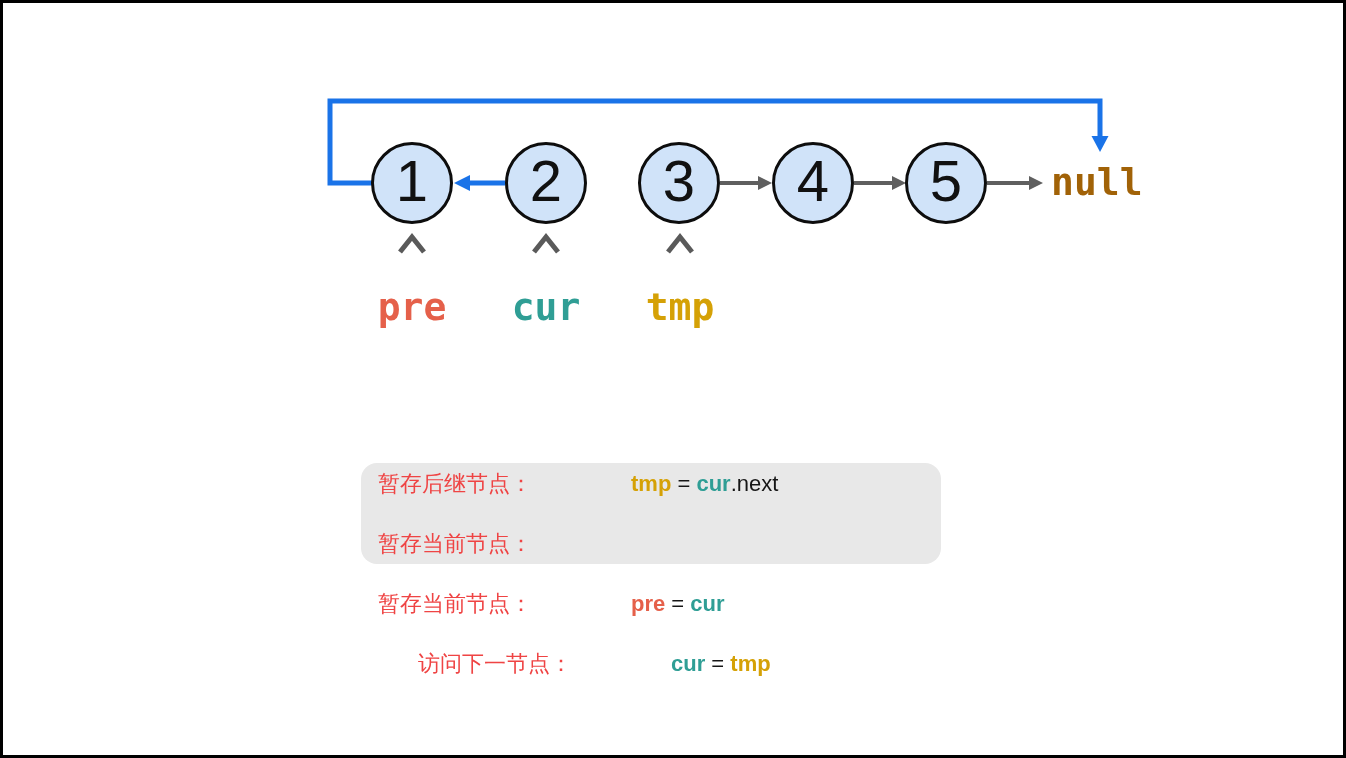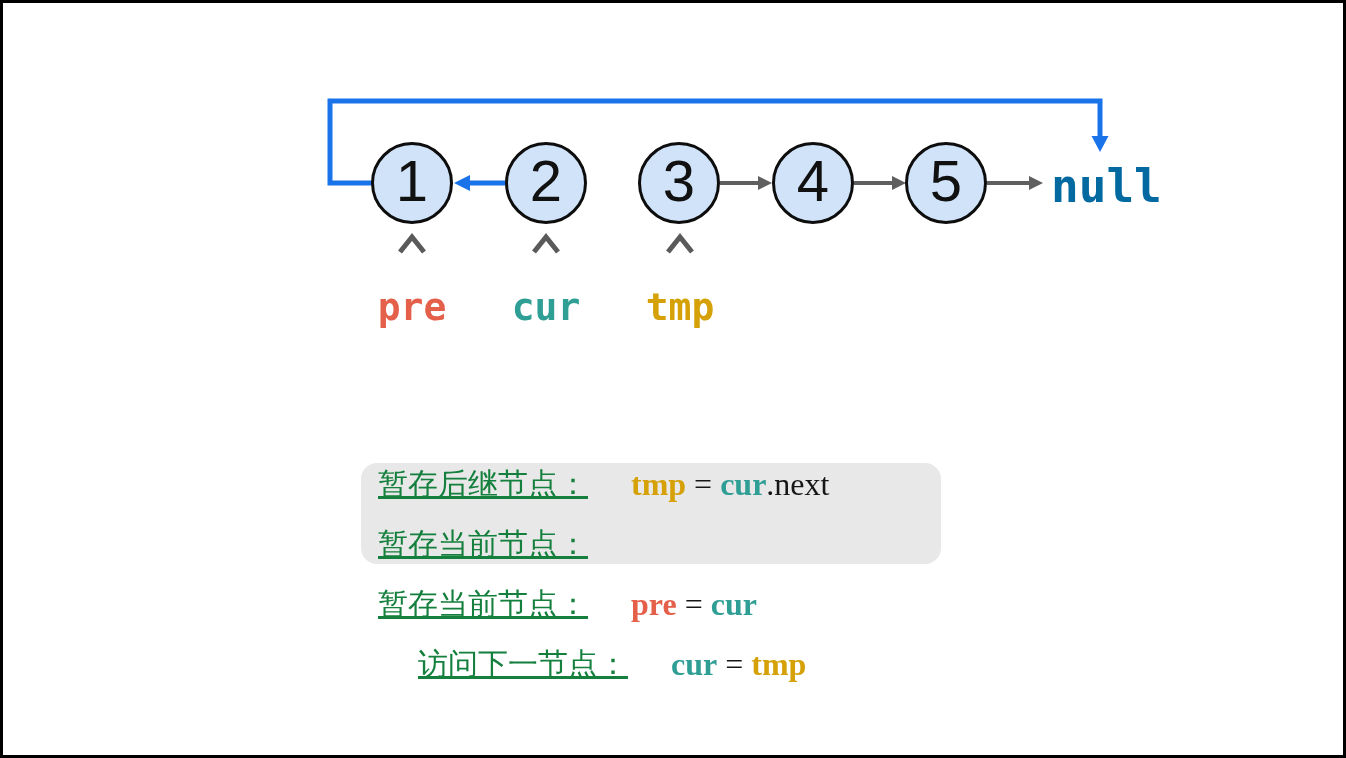--- a/index.html
+++ b/index.html
@@ -36,23 +36,23 @@
   .node-1 { left: 368px; }
   .node-2 { left: 502px; }
   .node-3 { left: 635px; }
   .node-4 { left: 769px; }
   .node-5 { left: 902px; }
   .null-label {
     position: absolute;
     left: 1048px; top: 160px;
     font-family: "DejaVu Sans Mono", "Liberation Mono", monospace;
     font-weight: bold;
-    font-size: 46px;
+    font-size: 38px;
     line-height: 1;
-    color: #0369a1;
+    color: #a16207;
   }
   .pointer-label {
     position: absolute;
     top: 285px;
     transform: translateX(-50%);
     font-family: "DejaVu Sans Mono", "Liberation Mono", monospace;
     font-weight: bold;
     font-size: 38px;
     line-height: 1;
   }
@@ -73,28 +73,27 @@
     display: flex;
     align-items: center;
   }
   .step-row-1 { top: 451px; }
   .step-row-2 { top: 511px; }
   .step-row-3 { top: 571px; align-items: center; }
   .step-row-4 { top: 631px; margin-left: 40px; }
   .step-label {
     display: inline-block;
     width: 253px;
-    font-size: 30px;
-    color: #15803d;
+    font-size: 22px;
+    color: #ef4444;
     white-space: pre;
-    text-decoration: underline;
   }
   .code {
-    font-family: Liberation Serif, serif;
-    font-size: 32px;
+    font-family: Liberation Sans, sans-serif;
+    font-size: 22px;
     color: #161616;
     white-space: pre;
   }
   .tok { font-weight: bold; }
   .tok-pre { color: #e5604a; }
   .tok-cur { color: #2f9e95; }
   .tok-tmp { color: #d5a106; }
 </style>
 </head>
 <body>

